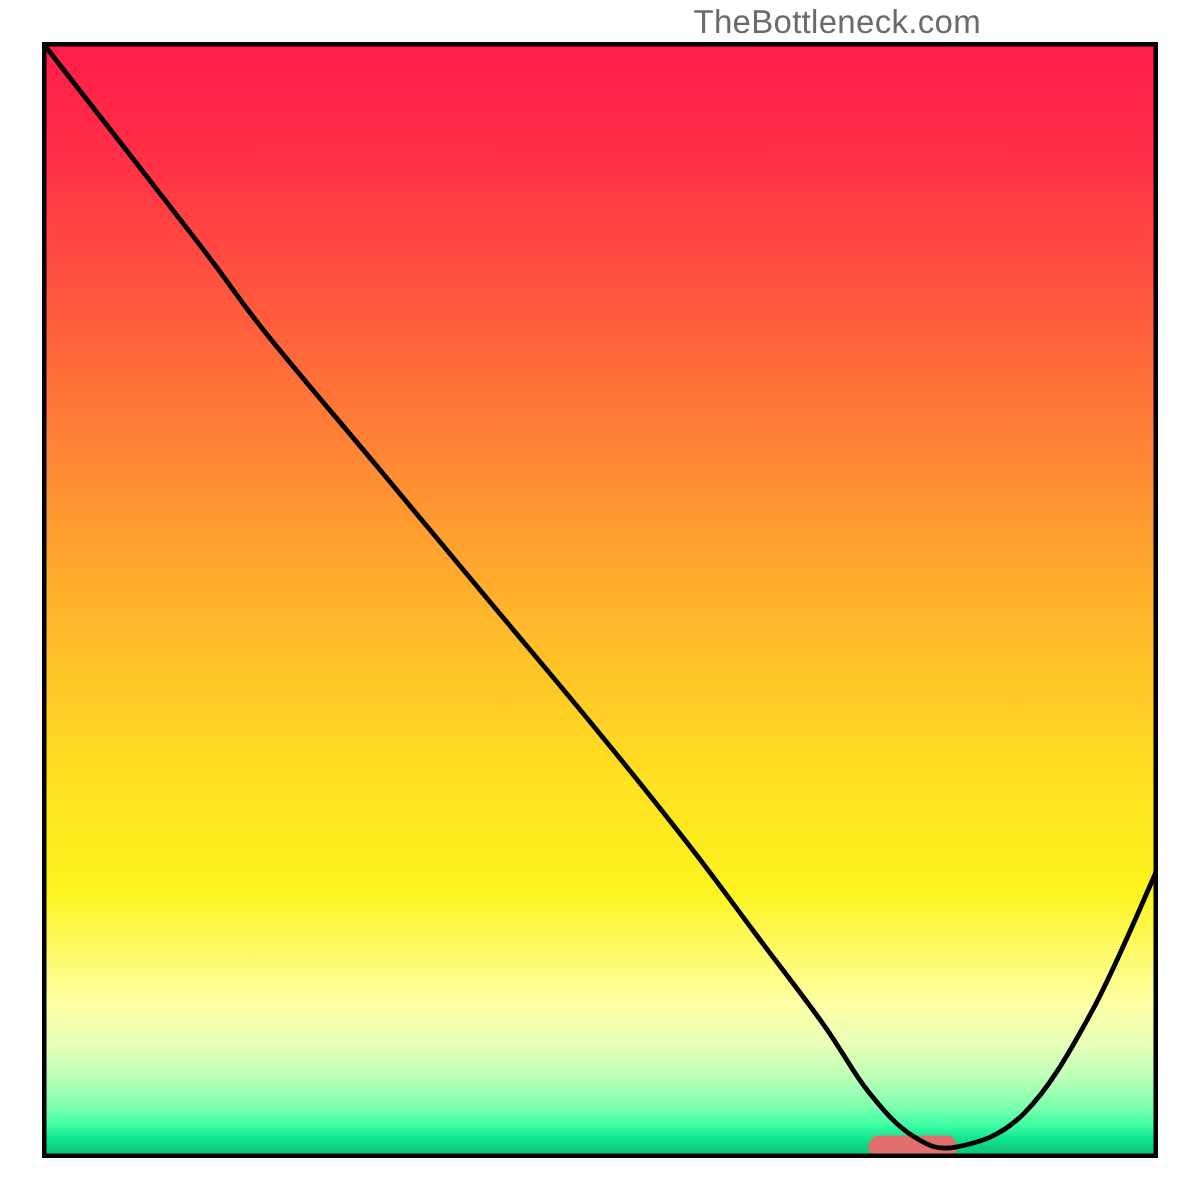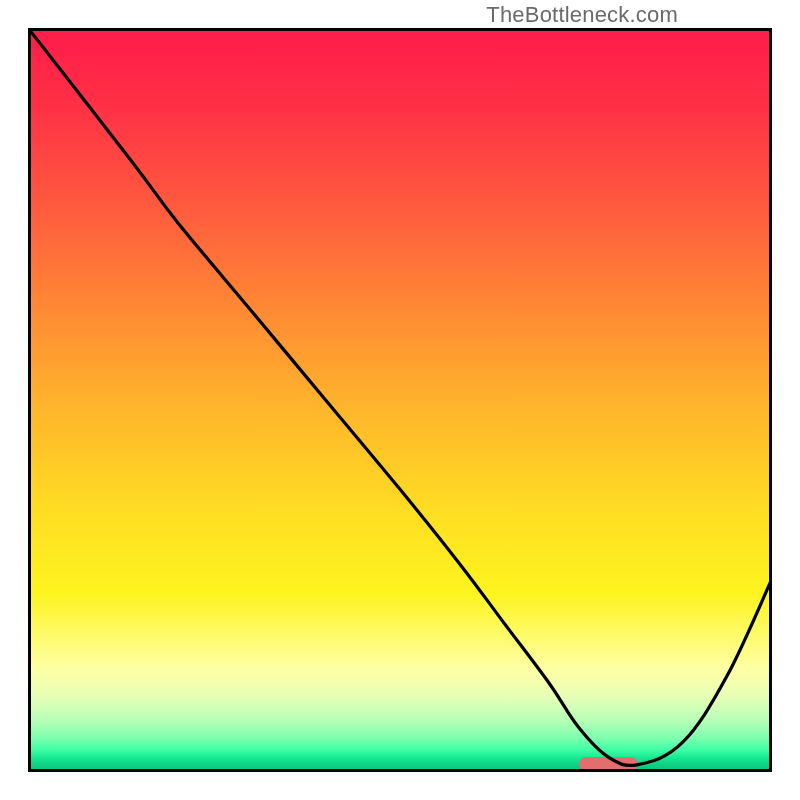--- a/index.html
+++ b/index.html
@@ -7,21 +7,20 @@
     padding: 0;
     width: 800px;
     height: 800px;
     background: #ffffff;
     font-family: Arial, Helvetica, sans-serif;
   }
   .container {
     position: relative;
     width: 664px;
     height: 800px;
-    padding-left: 24px;
   }
   .watermark {
     position: absolute;
     top: 2px;
     right: 10px;
     color: #6a6a6a;
     font-size: 22px;
     font-weight: 500;
     z-index: 5;
     letter-spacing: 0.2px;

